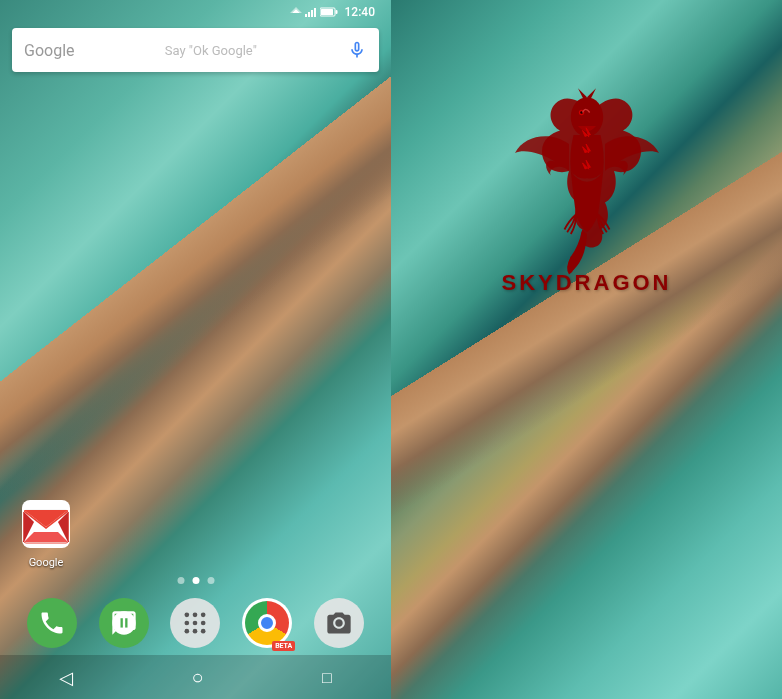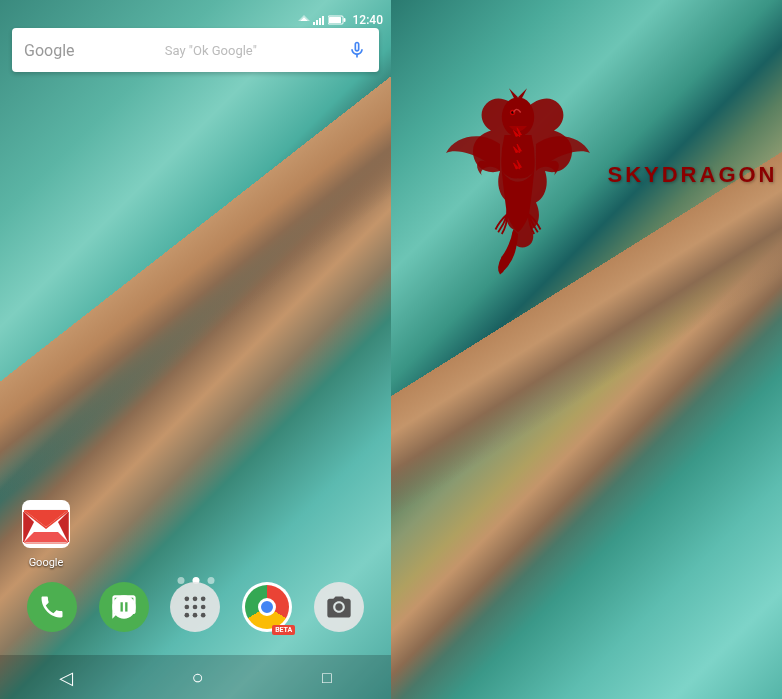--- a/index.html
+++ b/index.html
@@ -52,28 +52,28 @@
         #b8855a 42%,
         #8b6b50 45%,
         transparent 50%,
         transparent 100%
       );
     }
 
     
     .status-bar {
       position: absolute;
-      top: 8px;
+      top: 0;
       left: 0;
       right: 0;
       height: 24px;
       display: flex;
       align-items: center;
       justify-content: flex-end;
-      padding: 0 8px;
+      padding: 0 16px;
       z-index: 10;
     }
 
     .status-icons {
       display: flex;
       align-items: center;
       gap: 3px;
     }
 
     .status-time {
@@ -182,21 +182,21 @@
       background: rgba(255,255,255,0.5);
     }
 
     .dot.active {
       background: white;
     }
 
     
     .dock {
       position: absolute;
-      bottom: 60px;
+      bottom: 44px;
       left: 0;
       right: 0;
       height: 65px;
       display: flex;
       align-items: center;
       justify-content: space-around;
       padding: 0 16px;
       z-index: 10;
     }
 
@@ -283,24 +283,23 @@
       );
     }
 
     
     .dragon-container {
       position: absolute;
       top: 80px;
       left: 50%;
       transform: translateX(-50%);
       display: flex;
-      flex-direction: row;
-      align-items: center;
-      z-index: 10;
-      margin-left: 16px;
+      flex-direction: column;
+      align-items: center;
+      z-index: 10;
     }
 
     .dragon-svg {
       width: 180px;
       height: 200px;
     }
 
     .skydragon-text {
       color: #8b0000;
       font-size: 22px;

